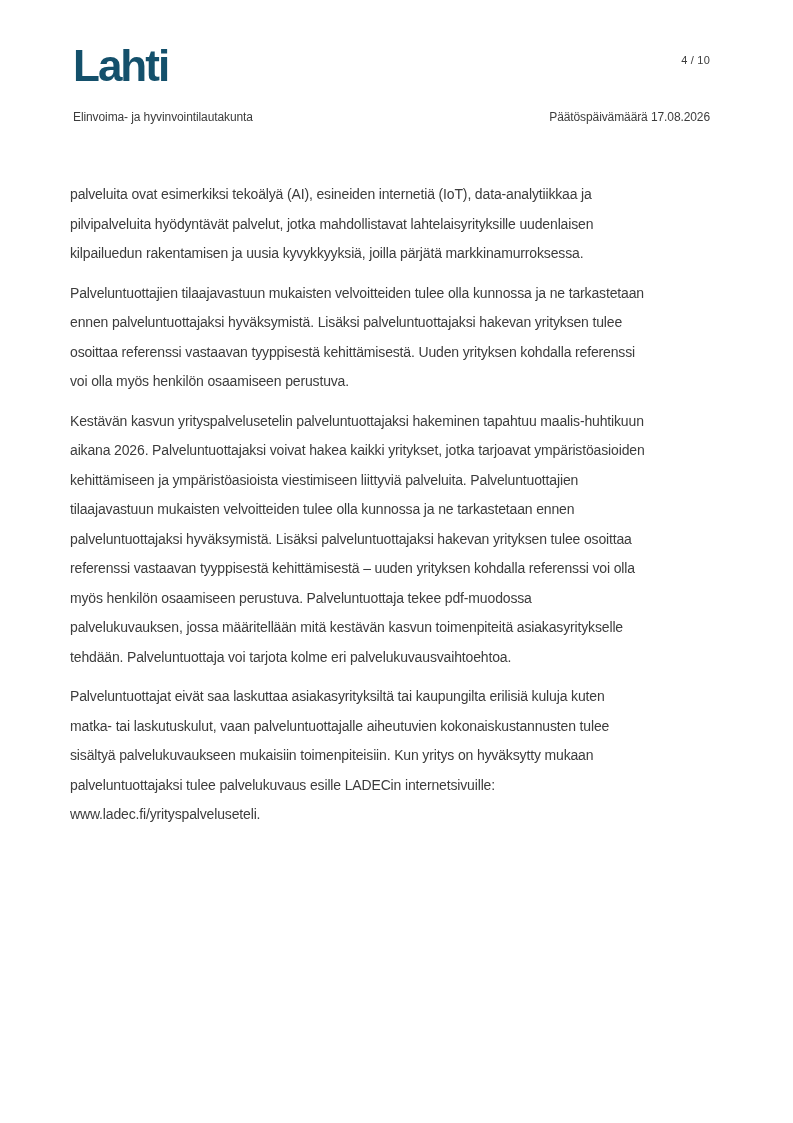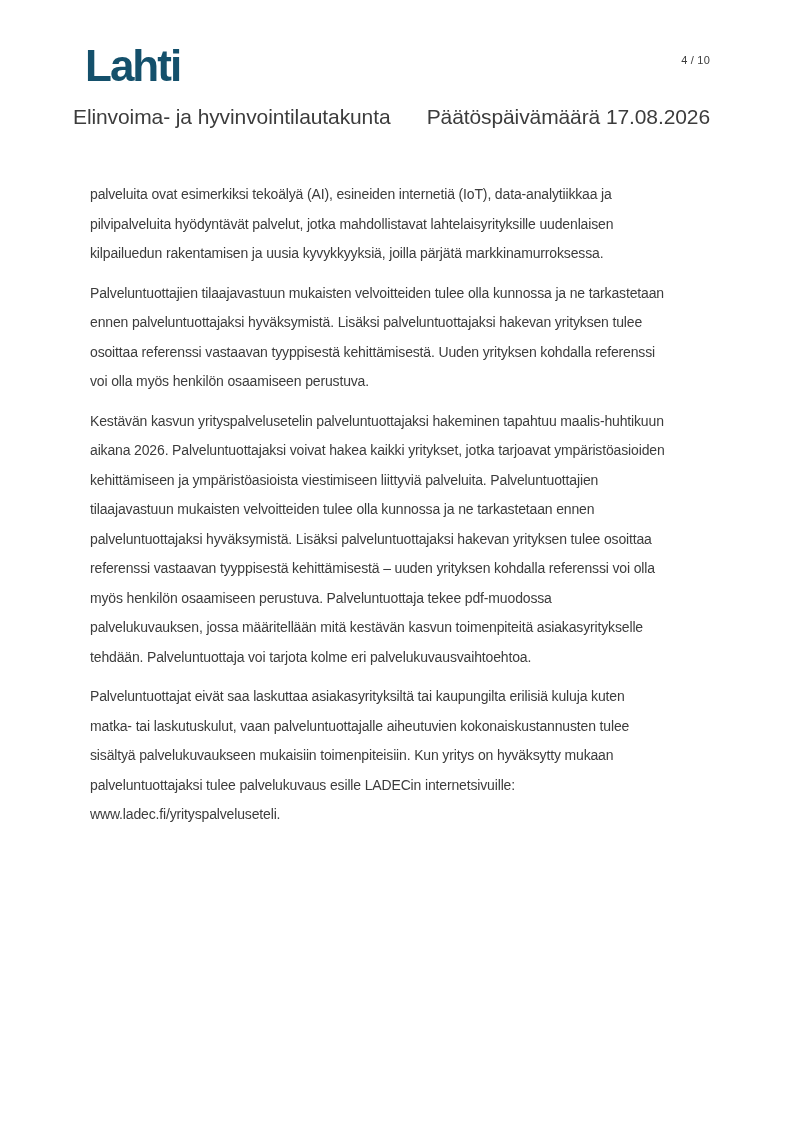--- a/index.html
+++ b/index.html
@@ -13,21 +13,20 @@
     background: #ffffff;
     overflow: hidden;
     color: var(--text, #3c3c3c);
   }
 
   .header-row {
     display: flex;
     justify-content: space-between;
     align-items: flex-start;
     padding: 44px 83px 0 73px;
-    margin-left: 12px;
   }
 
   .logo {
     font-family: "Liberation Sans", sans-serif;
     font-weight: bold;
     font-size: 44px;
     line-height: 44px;
     letter-spacing: -2px;
     color: var(--logo, #14506b);
   }
@@ -39,28 +38,28 @@
     letter-spacing: 0.2px;
     color: var(--text, #3c3c3c);
   }
 
   .meta-row {
     display: flex;
     justify-content: space-between;
     align-items: baseline;
     padding: 0 83px 0 73px;
     margin-top: 19px;
-    font-size: 21px;
+    font-size: 12px;
     line-height: 20px;
     letter-spacing: -0.1px;
     color: var(--text, #3c3c3c);
   }
 
   .doc-body {
-    margin: 53px 0 0 90px;
+    margin: 53px 0 0 70px;
     width: 578px;
     font-size: 14px;
     line-height: 29.5px;
     letter-spacing: -0.15px;
     color: var(--text, #3c3c3c);
   }
 
   .doc-body p {
     margin: 0 0 10px 0;
     white-space: pre-line;

